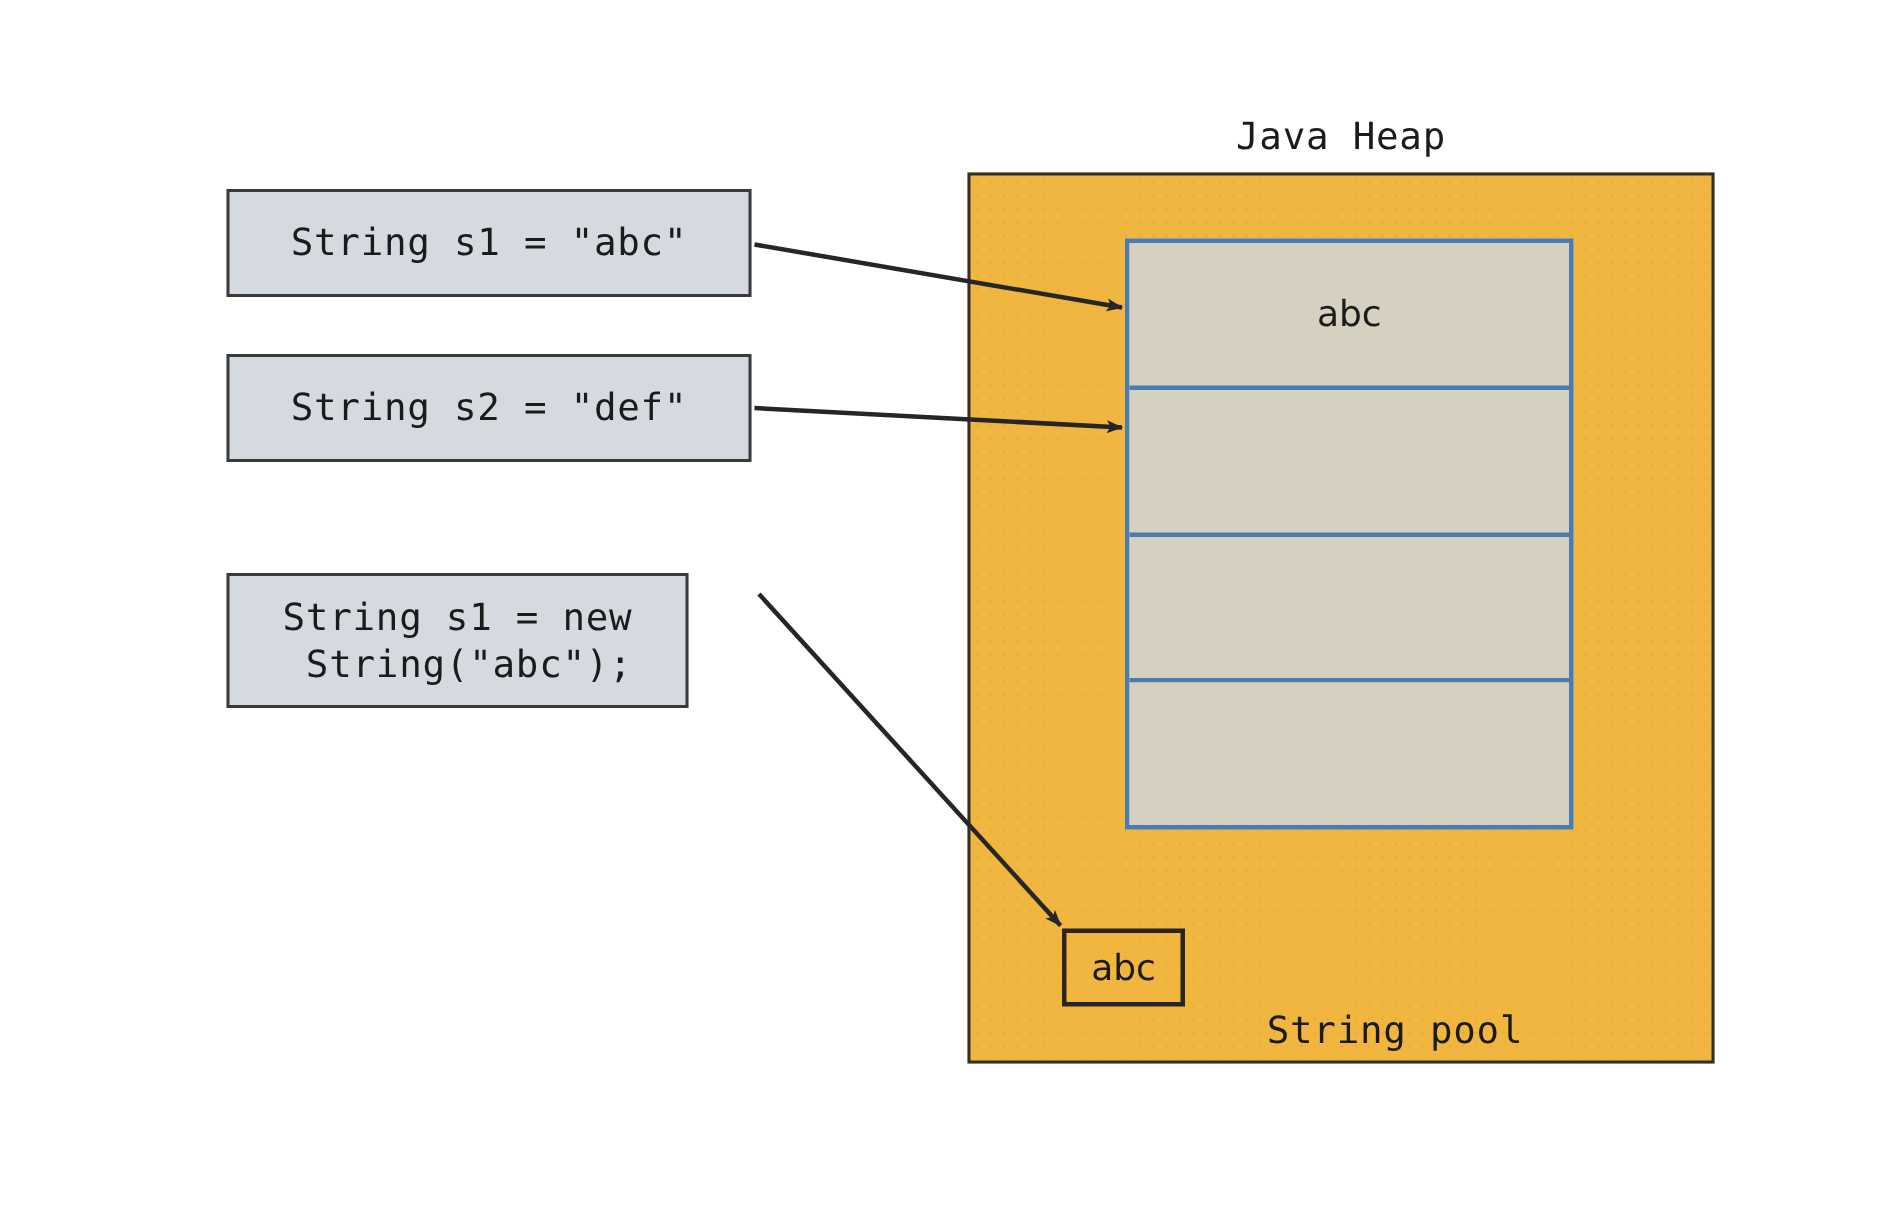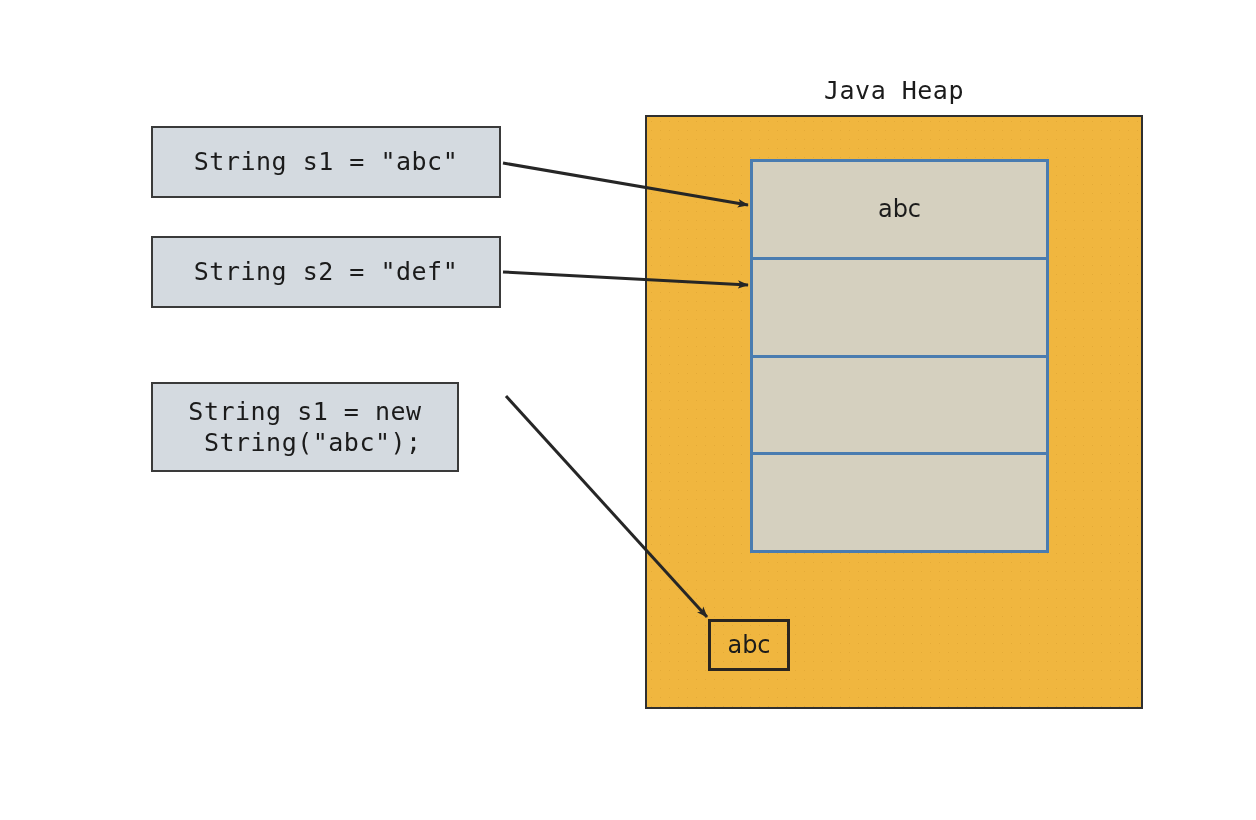--- a/index.html
+++ b/index.html
@@ -166,20 +166,21 @@
 
   <div id="cell-stack">
     <div class="heap-cell">abc</div>
     <div class="heap-cell"></div>
     <div class="heap-cell"></div>
     <div class="heap-cell"></div>
   </div>
 
   <div id="pool-box">abc</div>
 
+  <div id="pool-label">String pool</div>
 
   <div class="code-box" id="code-box-1">String s1 = "abc"</div>
 
   <div class="code-box" id="code-box-2">String s2 = "def"</div>
 
   <div class="code-box" id="code-box-3">String s1 = new
  String("abc");</div>
 
   <svg id="arrow-layer" viewBox="0 0 1256 820" width="1256" height="820">
     <defs>

